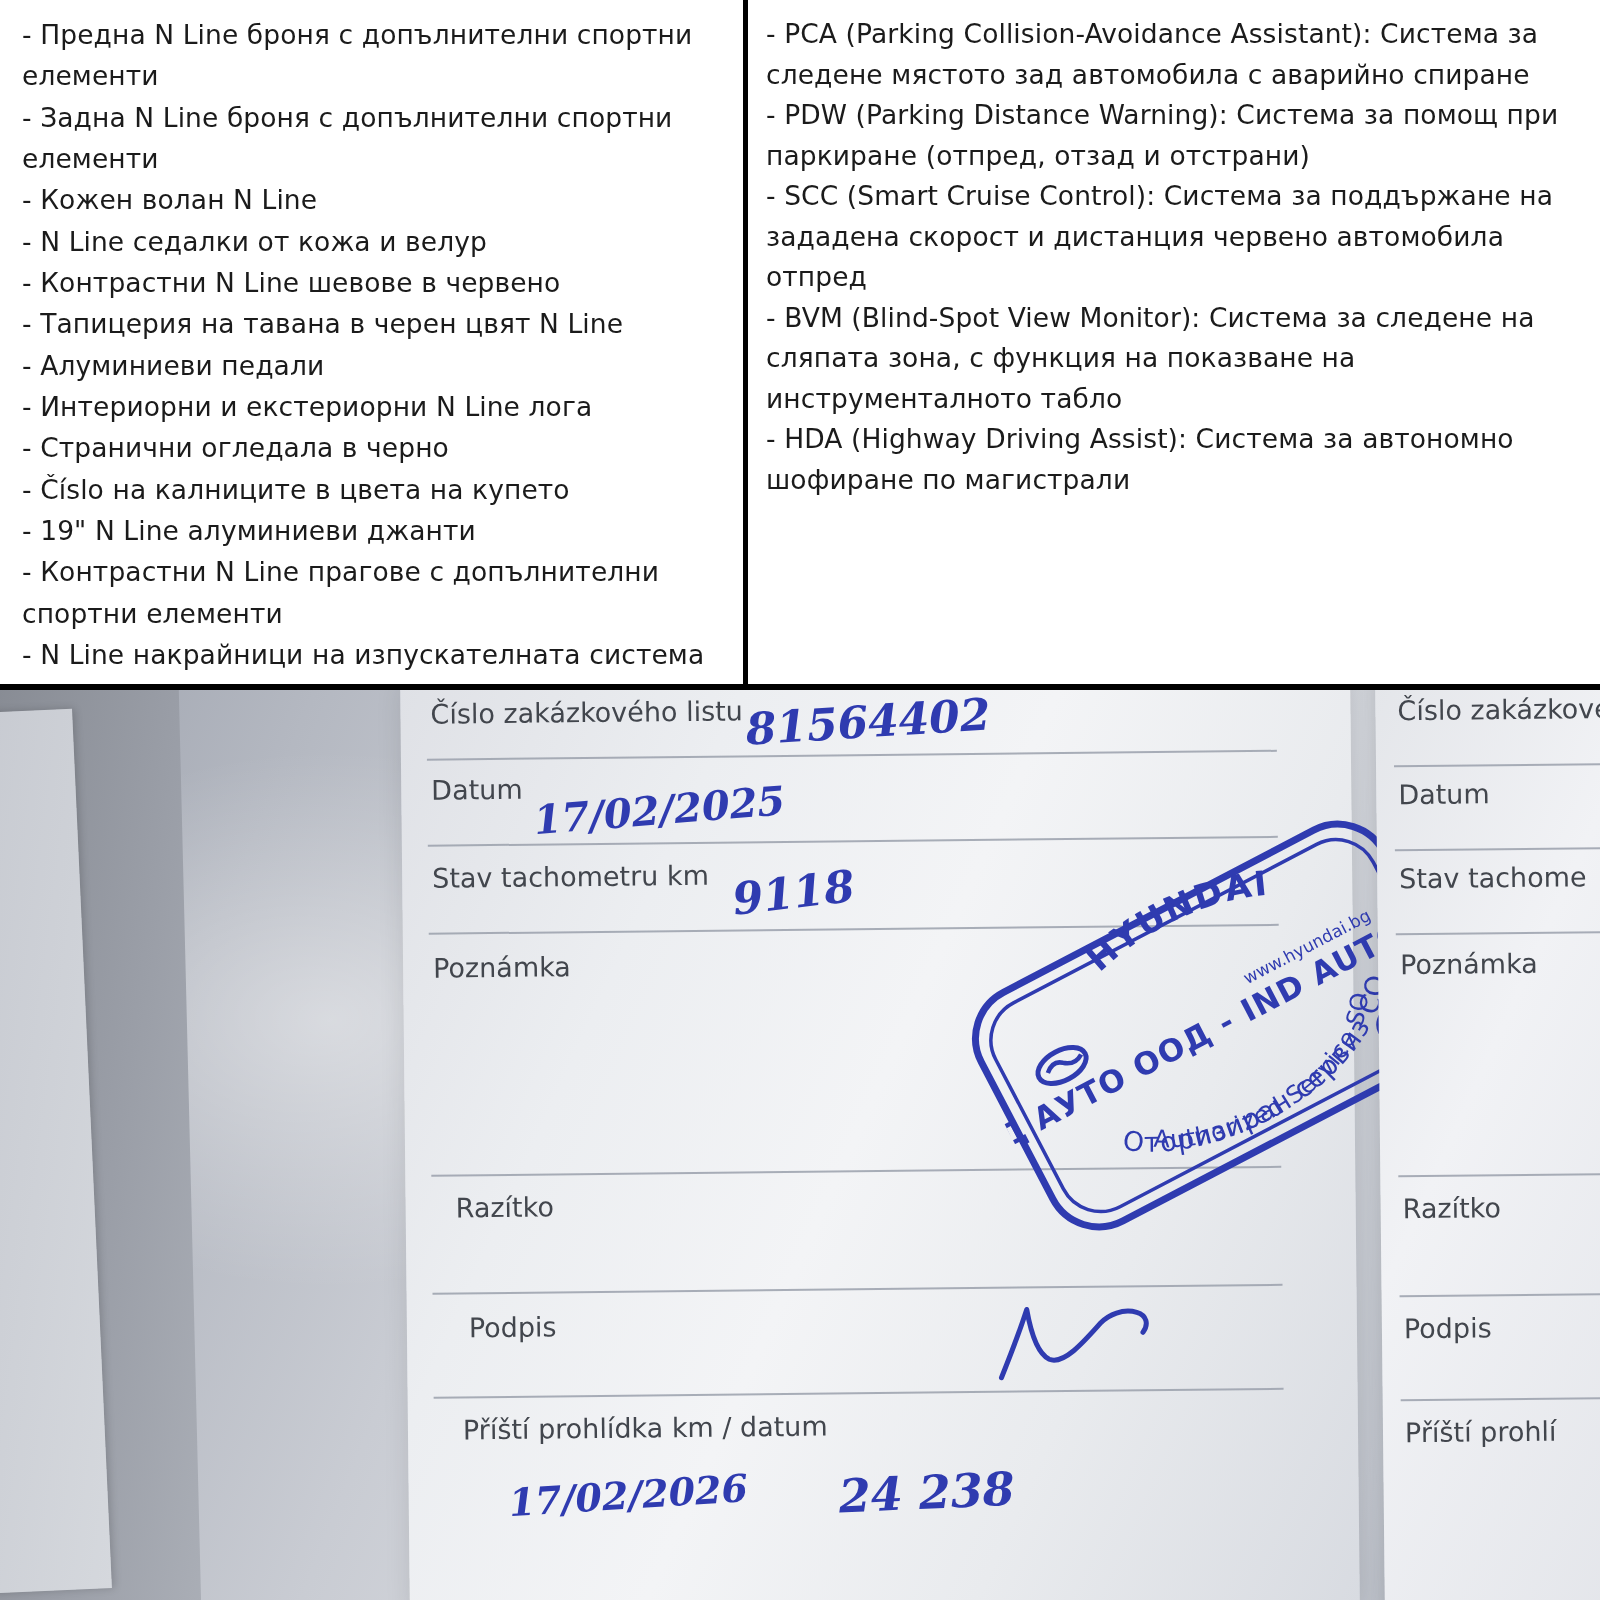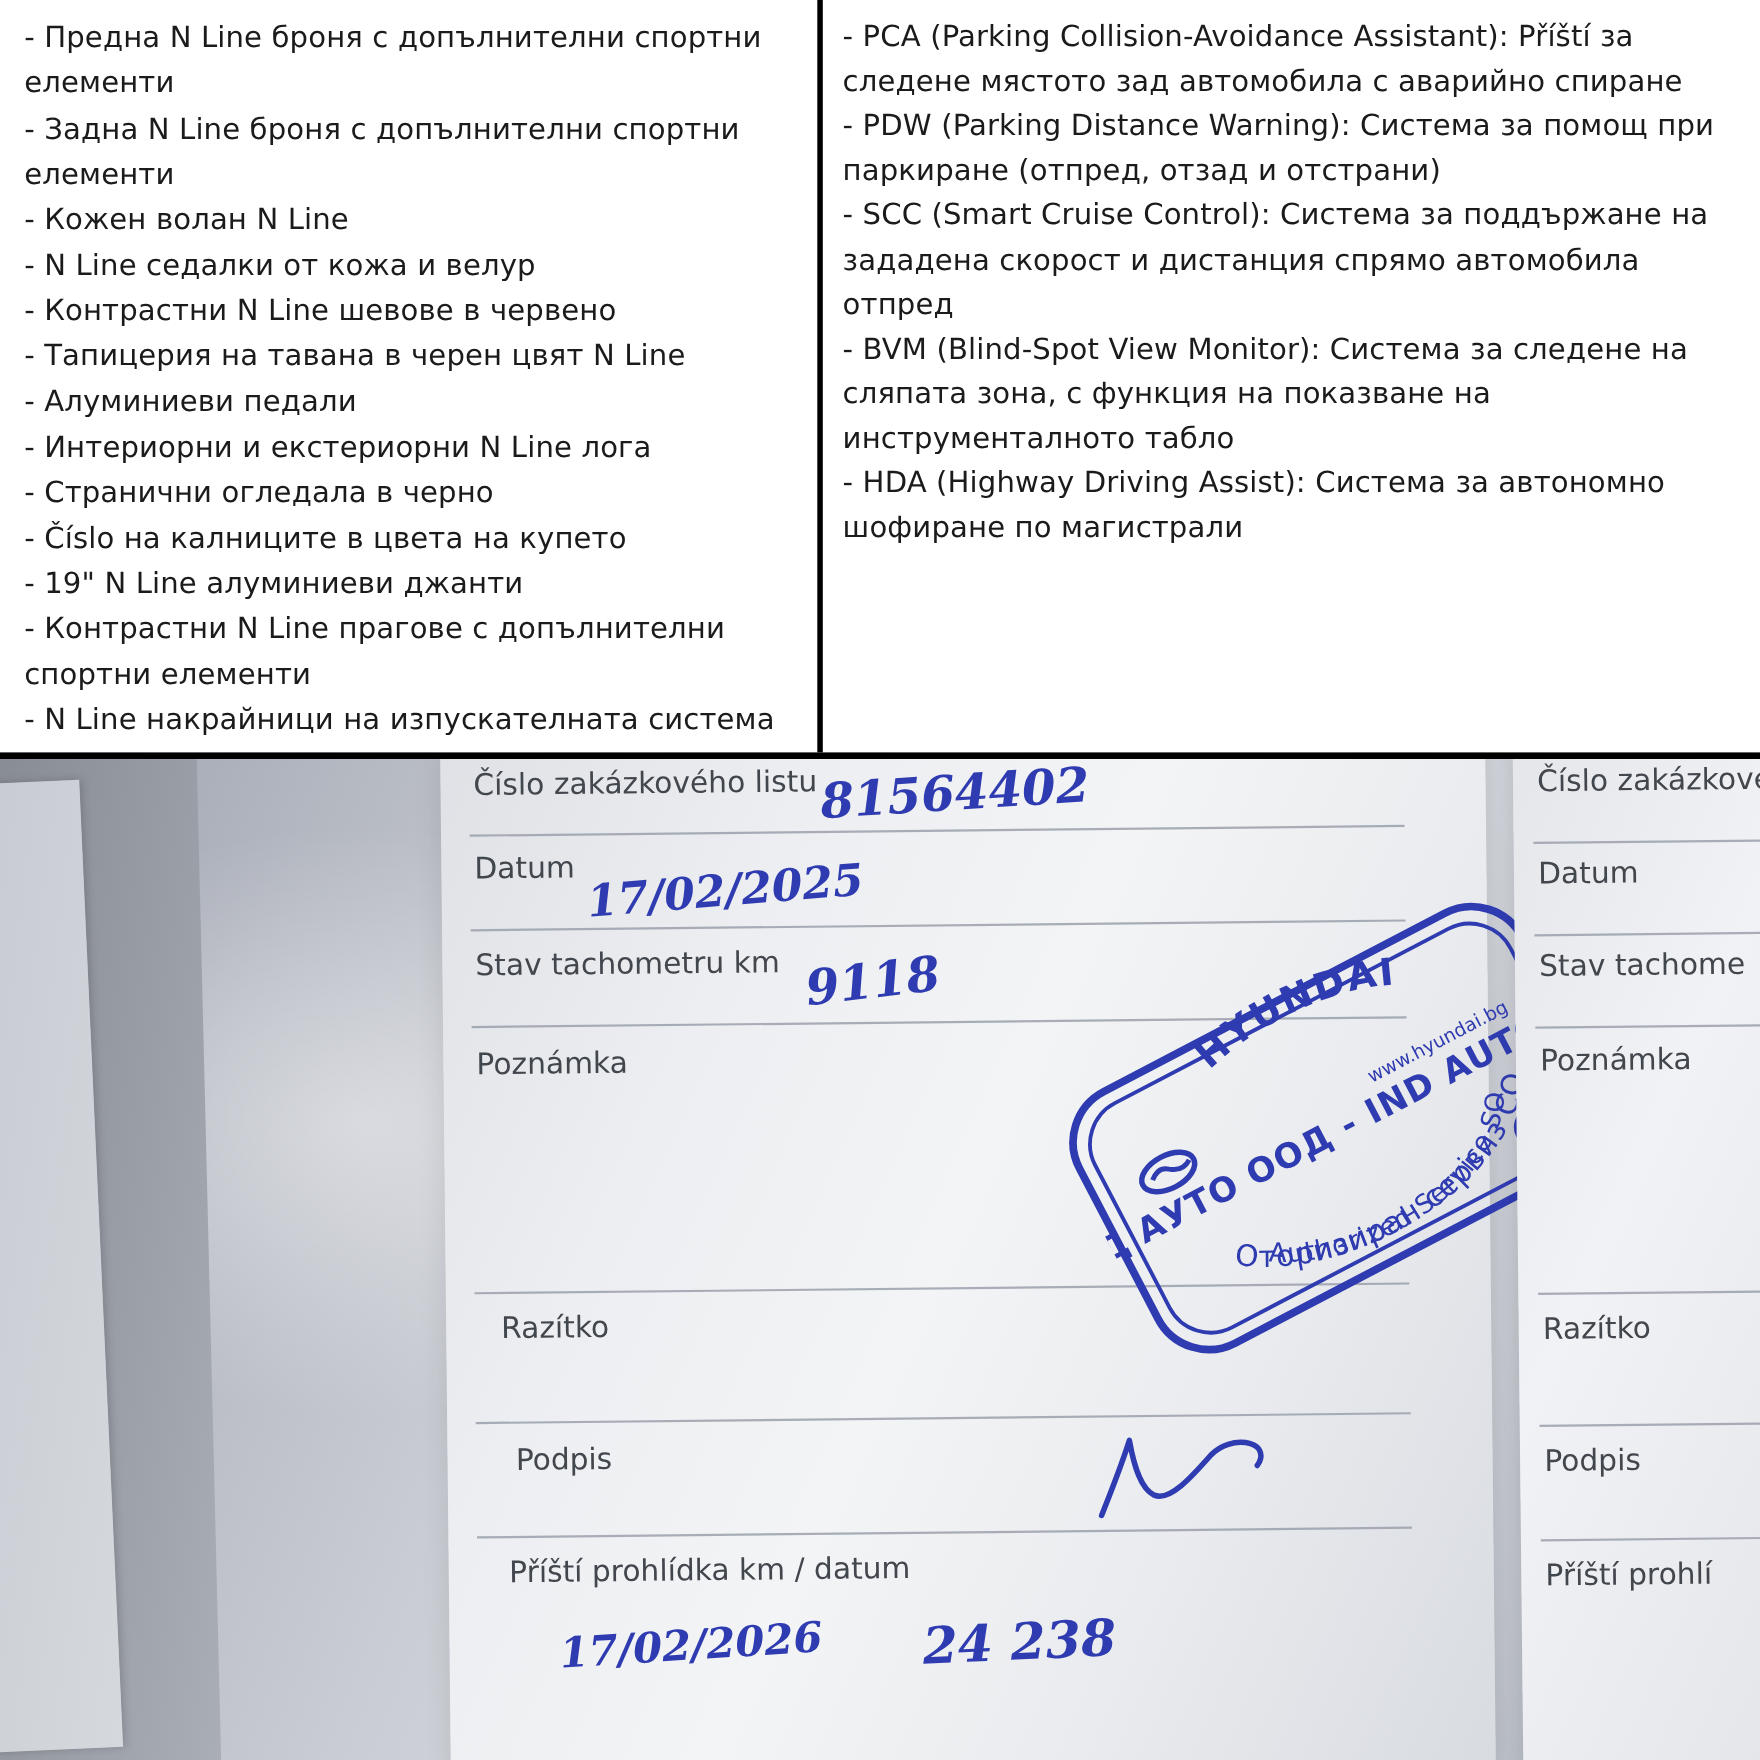--- a/index.html
+++ b/index.html
@@ -200,23 +200,23 @@
       <div class="spec-line">- Алуминиеви педали</div>
       <div class="spec-line">- Интериорни и екстериорни N Line лога</div>
       <div class="spec-line">- Странични огледала в черно</div>
       <div class="spec-line">- Číslo на калниците в цвета на купето</div>
       <div class="spec-line">- 19" N Line алуминиеви джанти</div>
       <div class="spec-line">- Контрастни N Line прагове с допълнителни спортни елементи</div>
       <div class="spec-line">- N Line накрайници на изпускателната система</div>
     </div>
 
     <div class="panel panel-right">
-      <div class="spec-line">- PCA (Parking Collision-Avoidance Assistant): Příští за следене мястото зад автомобила с аварийно спиране</div>
+      <div class="spec-line">- PCA (Parking Collision-Avoidance Assistant): Система за следене мястото зад автомобила с аварийно спиране</div>
       <div class="spec-line">- PDW (Parking Distance Warning): Система за помощ при паркиране (отпред, отзад и отстрани)</div>
-      <div class="spec-line">- SCC (Smart Cruise Control): Система за поддържане на зададена скорост и дистанция спрямо автомобила отпред</div>
+      <div class="spec-line">- SCC (Smart Cruise Control): Система за поддържане на зададена скорост и дистанция червено автомобила отпред</div>
       <div class="spec-line">- BVM (Blind-Spot View Monitor): Система за следене на сляпата зона, с функция на показване на инструменталното табло</div>
       <div class="spec-line">- HDA (Highway Driving Assist): Система за автономно шофиране по магистрали</div>
     </div>
   </div>
 
   <div class="photo">
     <div class="photo-bg"></div>
 
     <div class="sheet-left">
       <div class="sheet-left-inner"></div>

